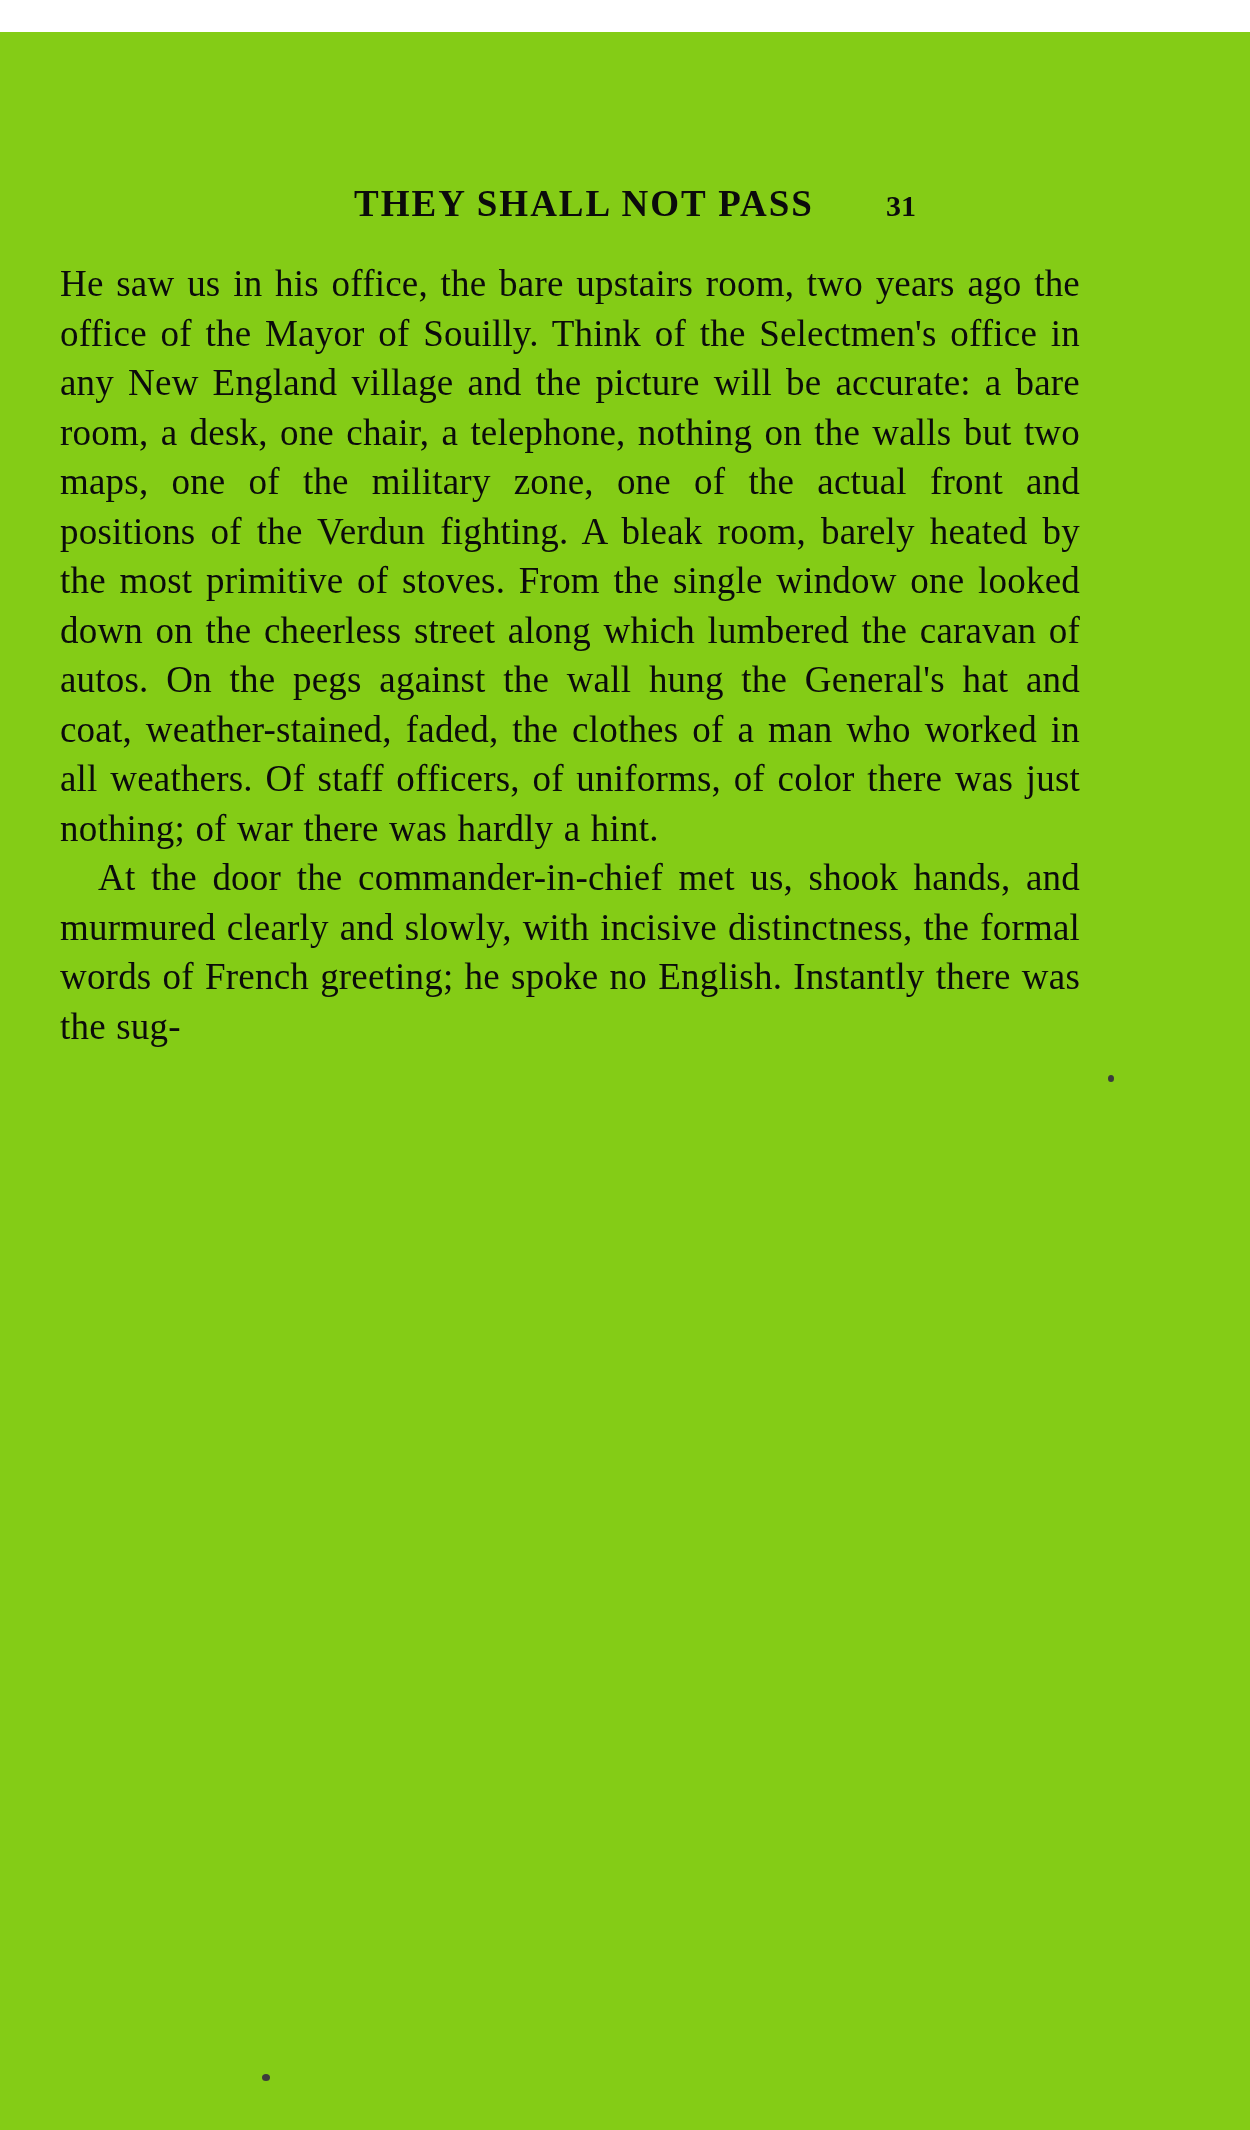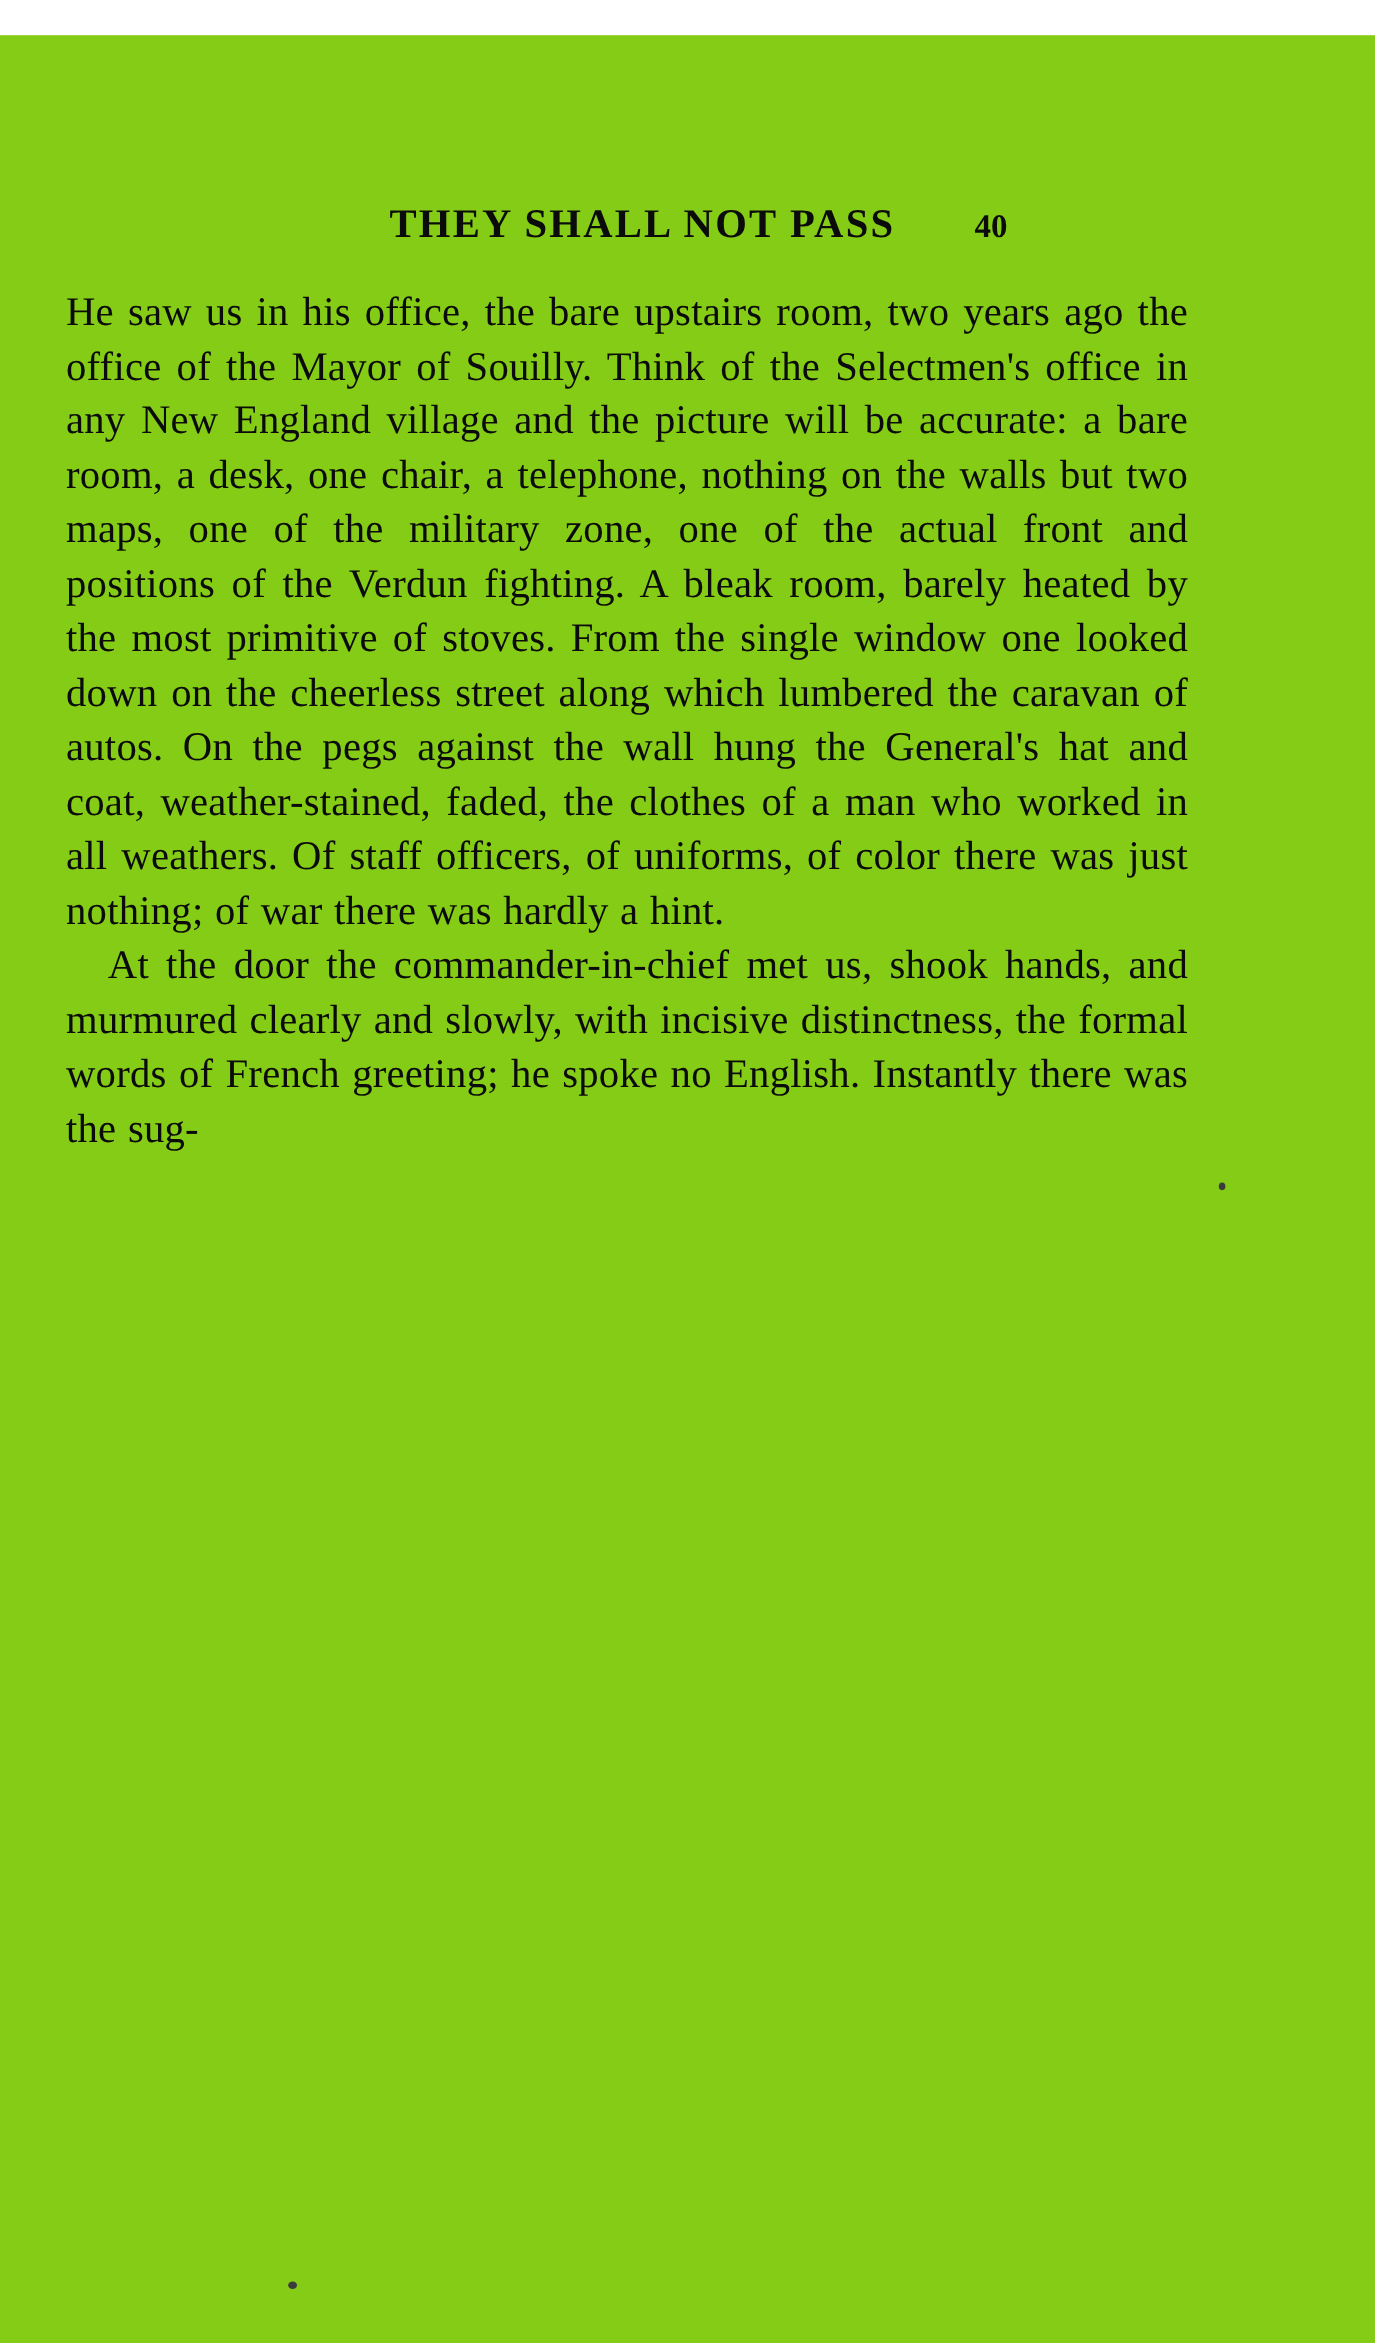--- a/index.html
+++ b/index.html
@@ -85,21 +85,21 @@
 </style>
 </head>
 <body>
 
 <div class="page">
 
   <div class="content">
 
     <div class="running-head">
       <span class="title">THEY SHALL NOT PASS</span>
-      <span class="folio">40</span>
+      <span class="folio">31</span>
     </div>
 
     <div class="body-text">
       <p>He saw us in his office, the bare upstairs room, two years ago the office of the Mayor of Souilly.  Think of the Selectmen's office in any New England village and the picture will be accurate: a bare room, a desk, one chair, a telephone, nothing on the walls but two maps, one of the military zone, one of the actual front and positions of the Verdun fighting.  A bleak room, barely heated by the most primitive of stoves.  From the single window one looked down on the cheerless street along which lumbered the caravan of autos.  On the pegs against the wall hung the General's hat and coat, weather-stained, faded, the clothes of a man who worked in all weathers.  Of staff officers, of uniforms, of color there was just nothing; of war there was hardly a hint.</p>
       <p class="indent">At the door the commander-in-chief met us, shook hands, and murmured clearly and slowly, with incisive distinctness, the formal words of French greeting; he spoke no English.  Instantly there was the sug-</p>
     </div>
 
   </div>
 
   <span class="speck speck-right"></span>

